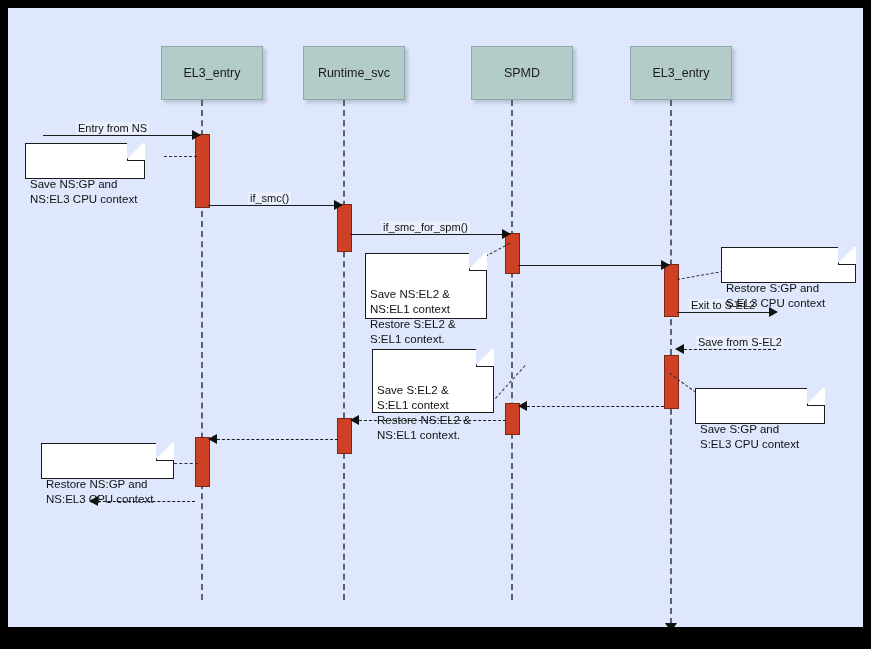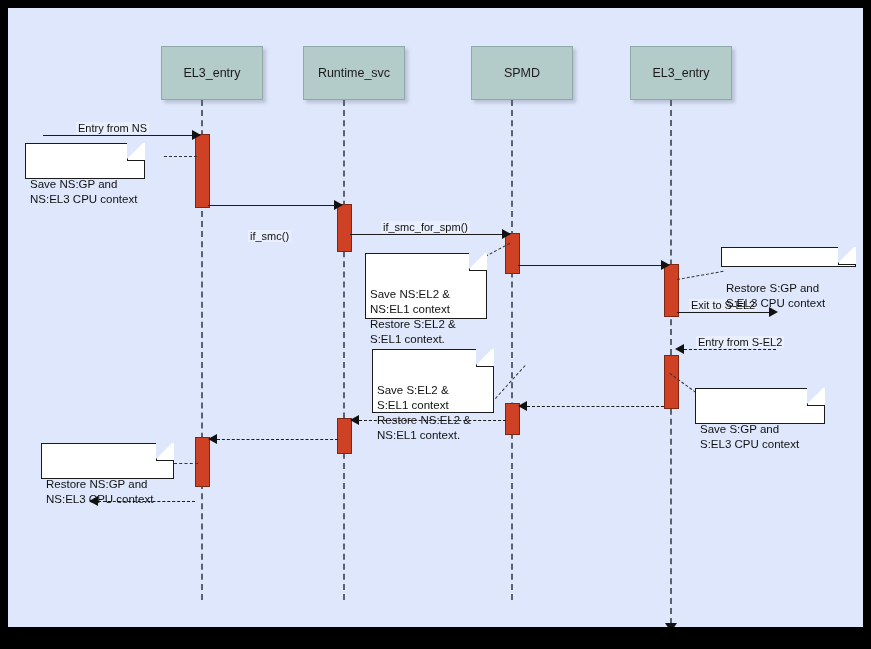--- a/index.html
+++ b/index.html
@@ -111,36 +111,36 @@
 
     <div class="activation" style="left:656px;top:256px;height:51px;"></div>
     <div class="activation" style="left:656px;top:347px;height:52px;"></div>
 
     <div class="msg-line" style="left:35px;top:127px;width:152px;"></div>
     <div class="arrow-right" style="left:184px;top:122px;"></div>
     <div class="msg-label" style="left:68px;top:114px;">Entry from NS</div>
 
     <div class="msg-line" style="left:200px;top:197px;width:126px;"></div>
     <div class="arrow-right" style="left:326px;top:192px;"></div>
-    <div class="msg-label" style="left:240px;top:184px;margin-top:38px;">if_smc()</div>
+    <div class="msg-label" style="left:240px;top:184px;">if_smc()</div>
 
     <div class="msg-line" style="left:342px;top:226px;width:152px;"></div>
     <div class="arrow-right" style="left:494px;top:221px;"></div>
     <div class="msg-label" style="left:373px;top:213px;">if_smc_for_spm()</div>
 
     <div class="msg-line" style="left:510px;top:257px;width:143px;"></div>
     <div class="arrow-right" style="left:653px;top:252px;"></div>
 
     <div class="msg-line" style="left:669px;top:304px;width:92px;"></div>
     <div class="arrow-right" style="left:761px;top:299px;"></div>
     <div class="msg-label" style="left:681px;top:291px;">Exit to S-EL2</div>
 
     <div class="msg-line dashed" style="left:676px;top:341px;width:92px;"></div>
     <div class="arrow-left" style="left:667px;top:336px;"></div>
-    <div class="msg-label" style="left:688px;top:328px;">Entry from S-EL2</div>
+    <div class="msg-label" style="left:688px;top:328px;">Save from S-EL2</div>
 
     <div class="msg-line dashed" style="left:519px;top:398px;width:137px;"></div>
     <div class="arrow-left" style="left:510px;top:393px;"></div>
 
     <div class="msg-line dashed" style="left:351px;top:412px;width:147px;"></div>
     <div class="arrow-left" style="left:342px;top:407px;"></div>
 
     <div class="msg-line dashed" style="left:209px;top:431px;width:121px;"></div>
     <div class="arrow-left" style="left:200px;top:426px;"></div>
 
@@ -157,21 +157,21 @@
     <div class="note-link" style="left:477px;top:248px;width:28px;transform:rotate(-28deg);"></div>
     <div class="note" style="left:357px;top:245px;width:122px;height:66px;">
       <span class="fold"></span>
       <span>Save NS:EL2 &amp;
 NS:EL1 context
 Restore S:EL2 &amp;
 S:EL1 context.</span>
     </div>
 
     <div class="note-link" style="left:669px;top:271px;width:47px;transform:rotate(-10deg);"></div>
-    <div class="note" style="left:713px;top:239px;width:135px;height:20px;">
+    <div class="note" style="left:713px;top:239px;width:135px;height:36px;">
       <span class="fold"></span>
       <span>Restore S:GP and
 S:EL3 CPU context</span>
     </div>
 
     <div class="note-link" style="left:480px;top:398px;width:55px;transform:rotate(-48deg);"></div>
     <div class="note" style="left:364px;top:341px;width:122px;height:64px;">
       <span class="fold"></span>
       <span>Save S:EL2 &amp;
 S:EL1 context

